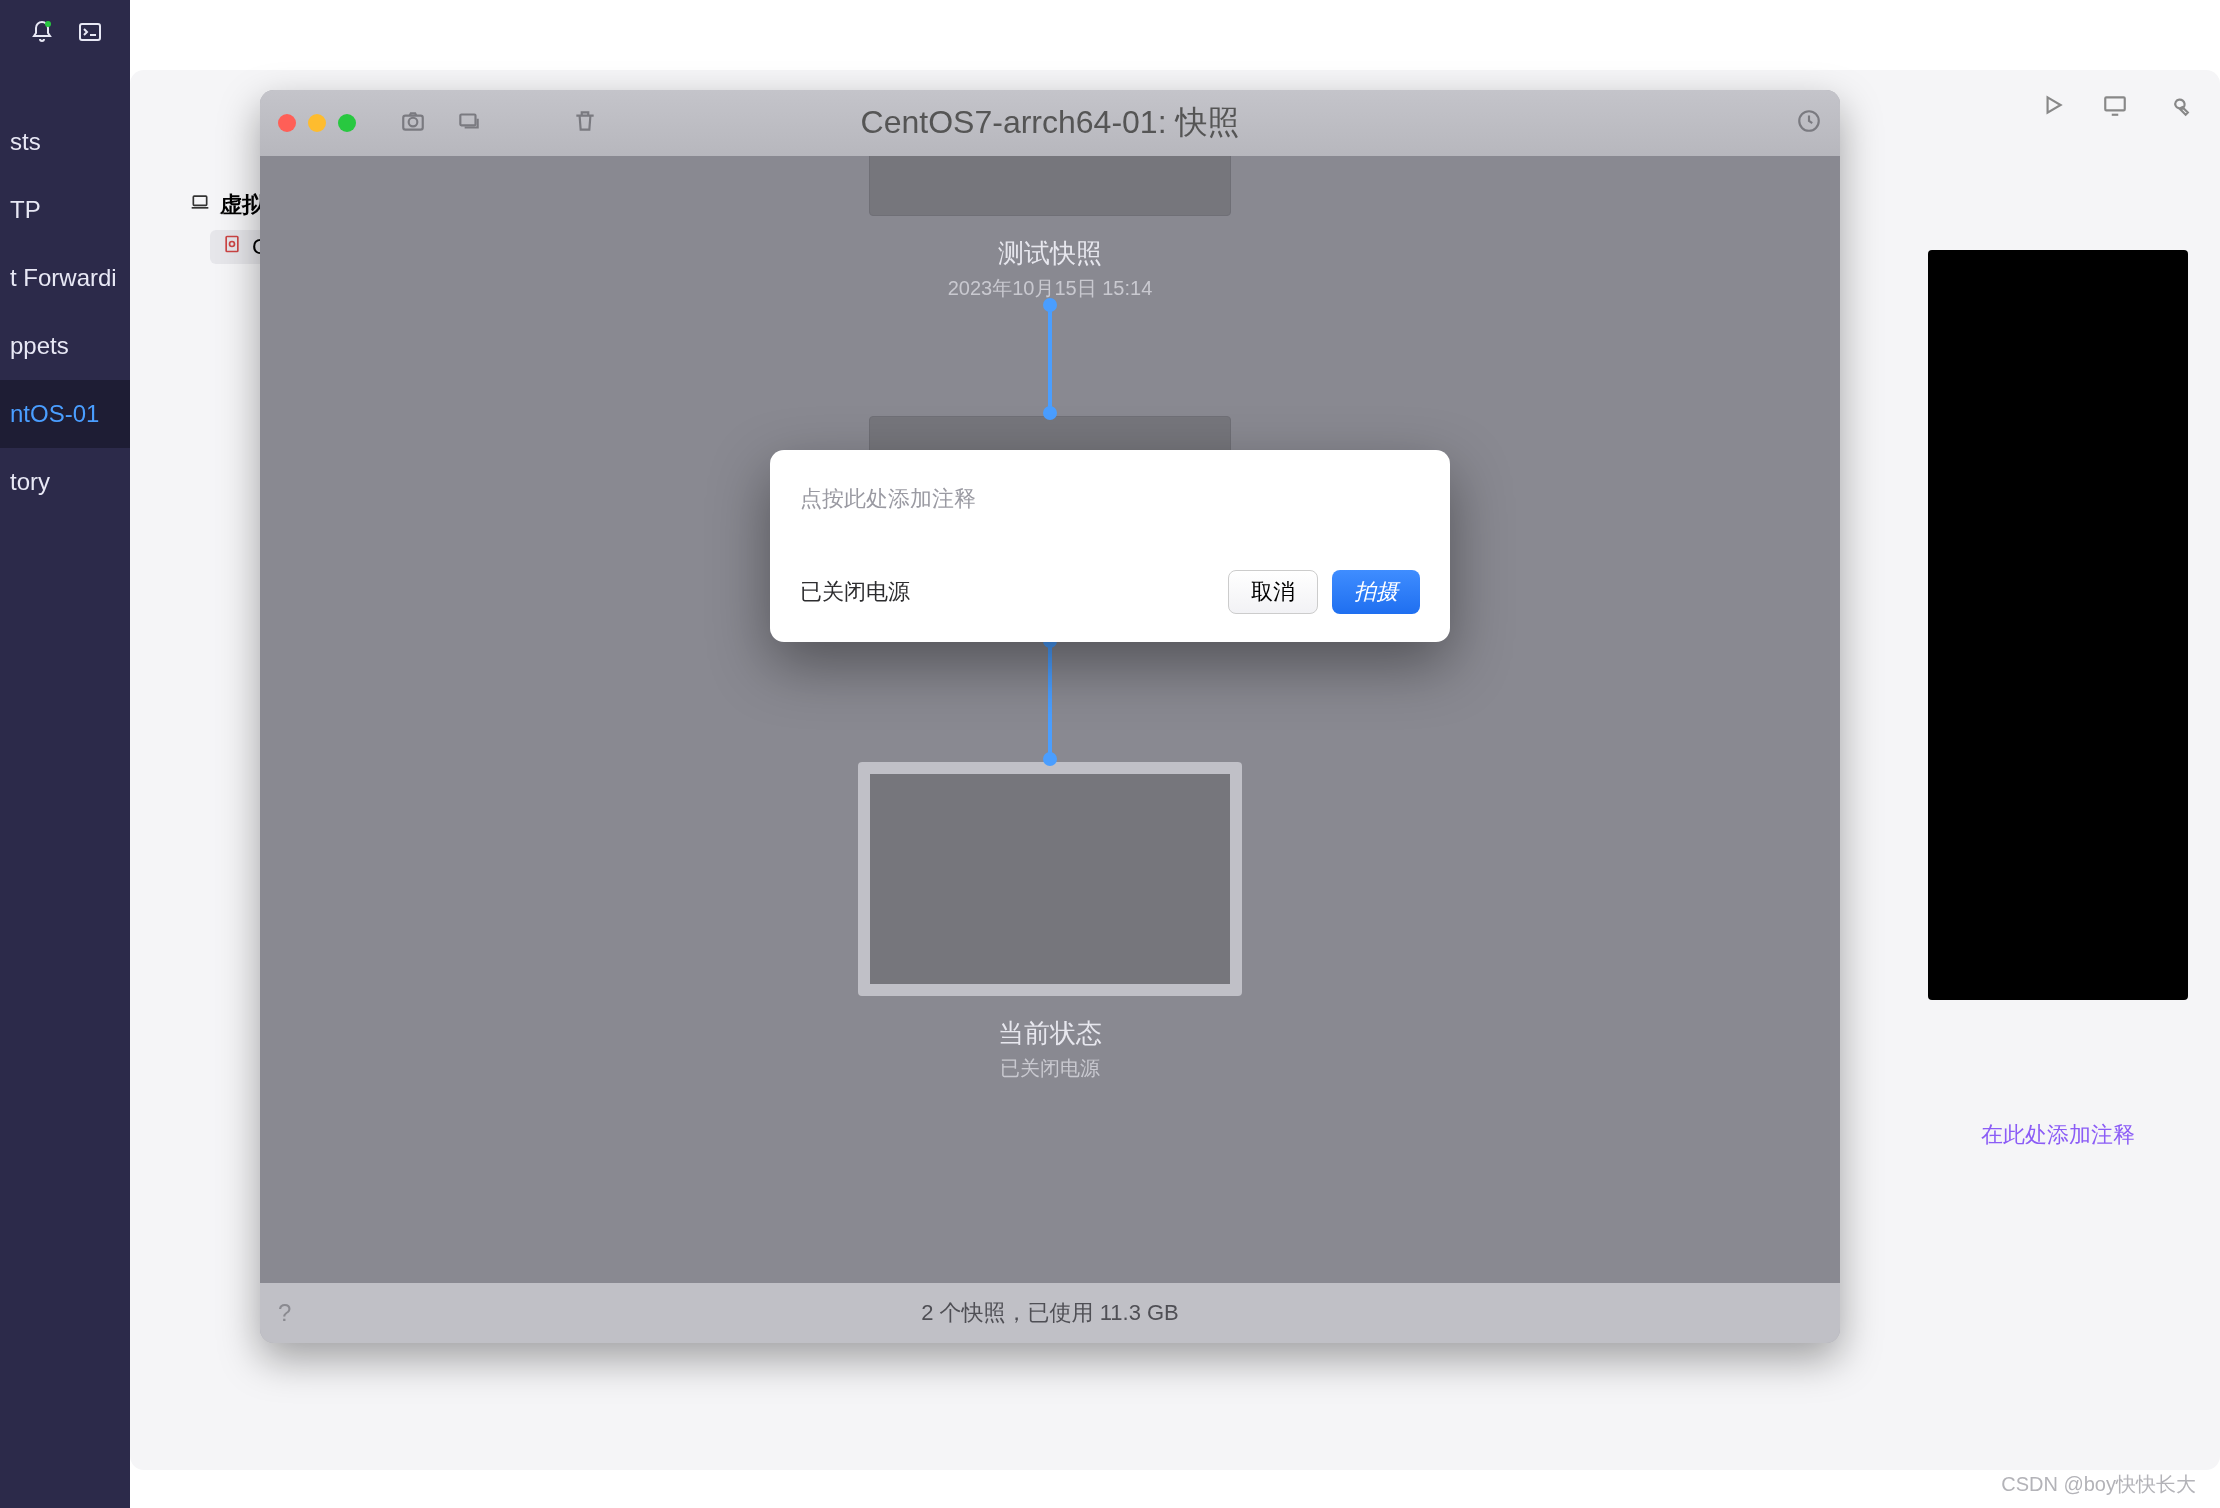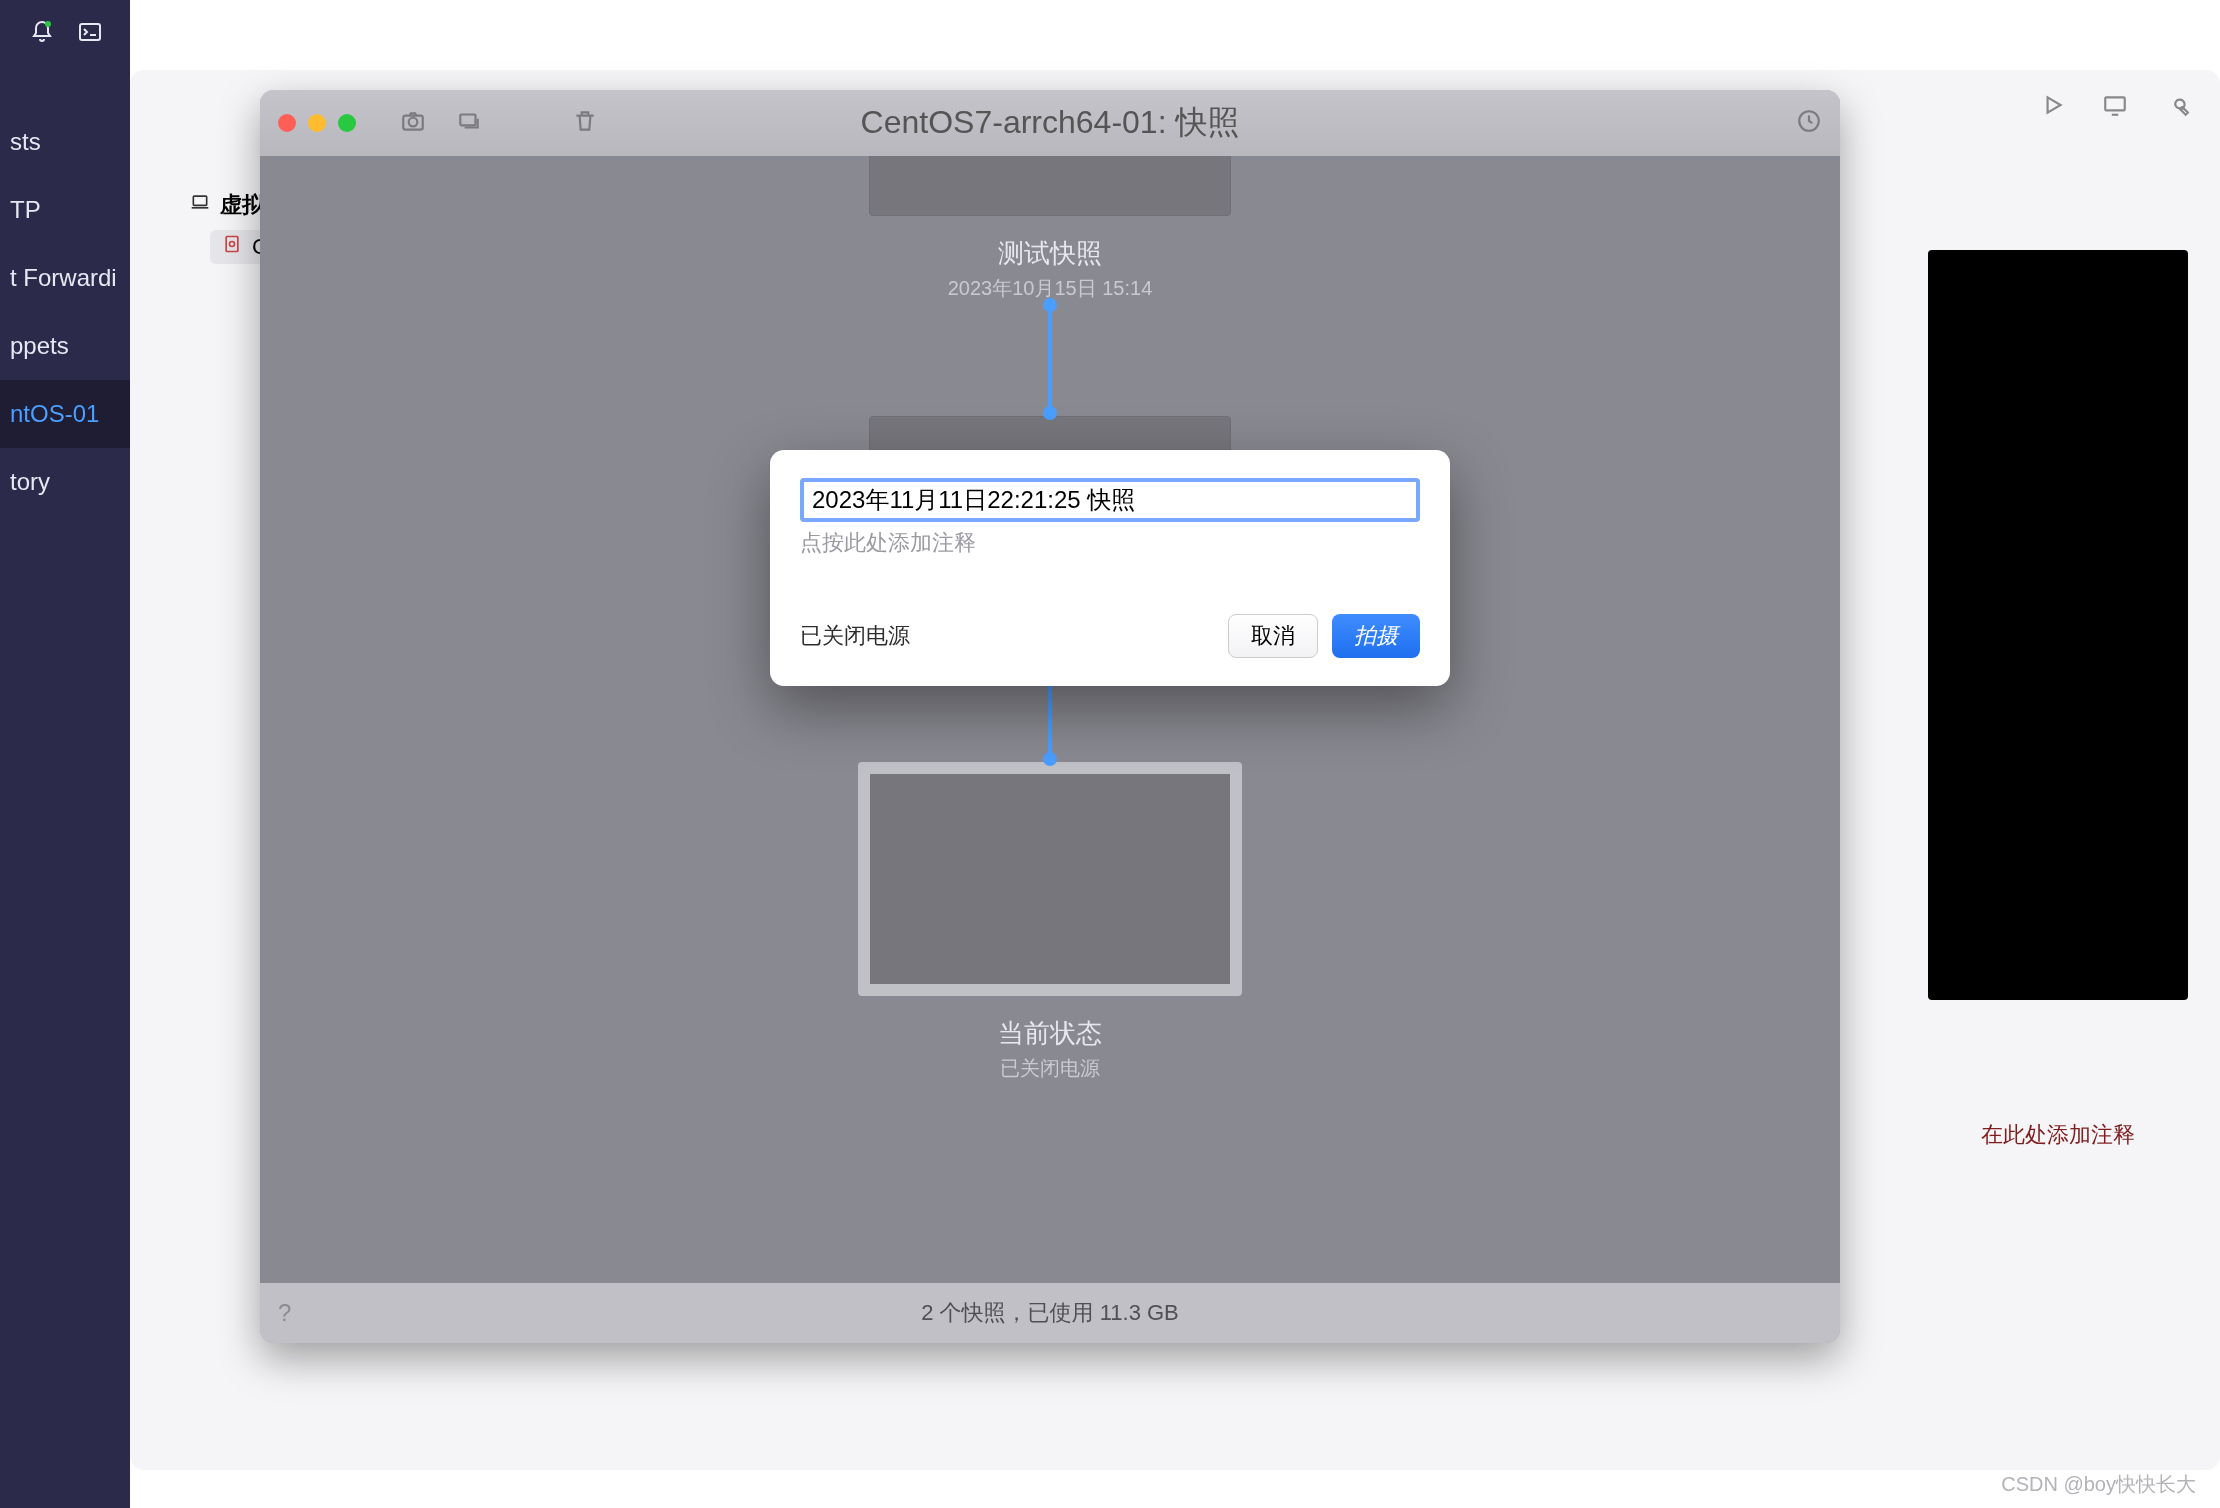--- a/index.html
+++ b/index.html
@@ -17,21 +17,21 @@
 
 .host-light{position:absolute;left:130px;top:70px;width:2090px;height:1400px;background:#f5f5f7;border-radius:14px;}
 .host-light .file-list{position:absolute;left:60px;top:120px;}
 .file-list .folder{display:flex;align-items:center;gap:10px;font-size:22px;margin-bottom:10px;font-weight:600;}
 .file-list .file{display:flex;align-items:center;gap:10px;font-size:22px;background:#e6e6ea;border-radius:6px;padding:4px 12px;margin-left:20px;}
 
 
 .host-light .right-controls{position:absolute;right:30px;top:22px;display:flex;gap:36px;}
 .host-light .right-controls svg{width:26px;height:26px;stroke:#888;fill:none;stroke-width:2;}
 .black-preview{position:absolute;right:32px;top:180px;width:260px;height:750px;background:#000;border-radius:4px;}
-.add-comment-right{position:absolute;right:32px;top:1050px;width:260px;text-align:center;font-size:22px;color:#7f1d1d;}
+.add-comment-right{position:absolute;right:32px;top:1050px;width:260px;text-align:center;font-size:22px;color:#8b5cf6;}
 
 
 .snap-win{position:absolute;left:260px;top:90px;width:1580px;height:1253px;background:#aaaab2;border-radius:14px;box-shadow:0 16px 40px rgba(0,0,0,.35);overflow:hidden;}
 .snap-tb{height:66px;background:linear-gradient(#c4c4ca,#b7b7bd);display:flex;align-items:center;padding:0 18px;gap:14px;position:relative;}
 .traffic{display:flex;gap:12px;margin-right:22px;}
 .tl{width:18px;height:18px;border-radius:50%;}
 .tl.r{background:#ff5f57;}
 .tl.y{background:#febc2e;}
 .tl.g{background:#28c840;}
 .tb-ic{display:flex;gap:30px;margin-left:8px;}
@@ -178,21 +178,20 @@
     </div>
   </div>
 
   <div class="snap-footer">
     <span class="help">?</span>
     <span>2 个快照，已使用 11.3 GB</span>
   </div>
 </div>
 
 <div class="popover">
-  <input class="namefield" value="2023年11月11日22:21:25 快照" style="">
   <div class="notes-ph">点按此处添加注释</div>
   <div class="bottom-row">
     <div class="pwr">已关闭电源</div>
     <div class="btns">
       <button>取消</button>
       <button class="primary">拍摄</button>
     </div>
   </div>
 </div>
 

